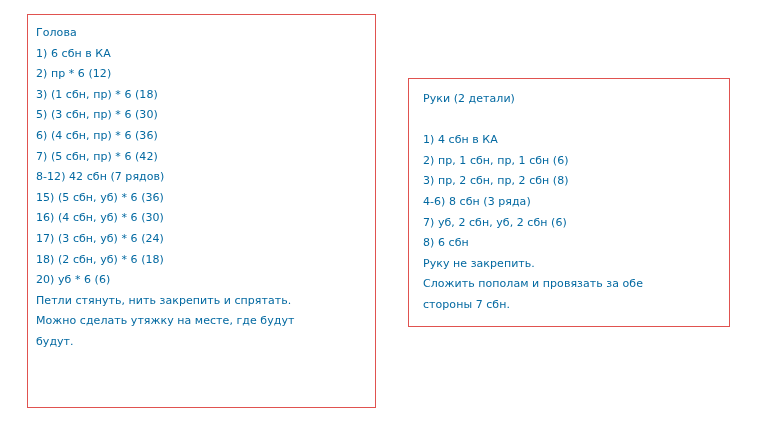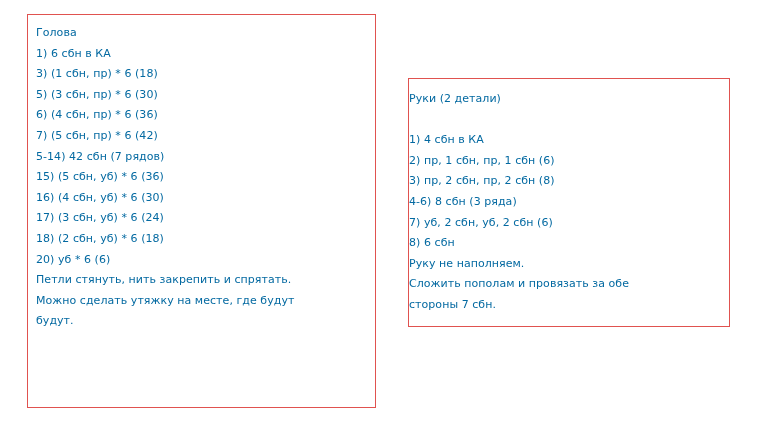--- a/index.html
+++ b/index.html
@@ -32,63 +32,64 @@
     top: 14px;
     width: 349px;
     height: 394px;
     padding: 8px 10px 0 8px;
   }
   #panel-arms {
     left: 408px;
     top: 78px;
     width: 322px;
     height: 249px;
-    padding: 10px 10px 0 0;
+    padding: 10px 10px 0 14px;
   }
   .line {
     font-size: 11px;
     line-height: 20.6px;
     color: #0369a1;
     white-space: pre;
     letter-spacing: 0.05px;
   }
   .line.blank {
     height: 20.6px;
   }
 </style>
 </head>
 <body>
 
 <div class="page">
 
   <div class="panel" id="panel-head">
     <div class="line">Голова</div>
     <div class="line">1) 6 сбн в КА</div>
+    <div class="line">2) пр * 6 (12)</div>
     <div class="line">3) (1 сбн, пр) * 6 (18)</div>
     <div class="line">5) (3 сбн, пр) * 6 (30)</div>
     <div class="line">6) (4 сбн, пр) * 6 (36)</div>
     <div class="line">7) (5 сбн, пр) * 6 (42)</div>
-    <div class="line">5-14) 42 сбн (7 рядов)</div>
+    <div class="line">8-12) 42 сбн (7 рядов)</div>
     <div class="line">15) (5 сбн, уб) * 6 (36)</div>
     <div class="line">16) (4 сбн, уб) * 6 (30)</div>
     <div class="line">17) (3 сбн, уб) * 6 (24)</div>
     <div class="line">18) (2 сбн, уб) * 6 (18)</div>
     <div class="line">20) уб * 6 (6)</div>
     <div class="line">Петли стянуть, нить закрепить и спрятать.</div>
     <div class="line">Можно сделать утяжку на месте, где будут</div>
     <div class="line">будут.</div>
   </div>
 
   <div class="panel" id="panel-arms">
     <div class="line">Руки (2 детали)</div>
     <div class="line blank"></div>
     <div class="line">1) 4 сбн в КА</div>
     <div class="line">2) пр, 1 сбн, пр, 1 сбн (6)</div>
     <div class="line">3) пр, 2 сбн, пр, 2 сбн (8)</div>
     <div class="line">4-6) 8 сбн (3 ряда)</div>
     <div class="line">7) уб, 2 сбн, уб, 2 сбн (6)</div>
     <div class="line">8) 6 сбн</div>
-    <div class="line">Руку не наполняем.</div>
+    <div class="line">Руку не закрепить.</div>
     <div class="line">Сложить пополам и провязать за обе</div>
     <div class="line">стороны 7 сбн.</div>
   </div>
 
 </div>
 
 </body></html>

